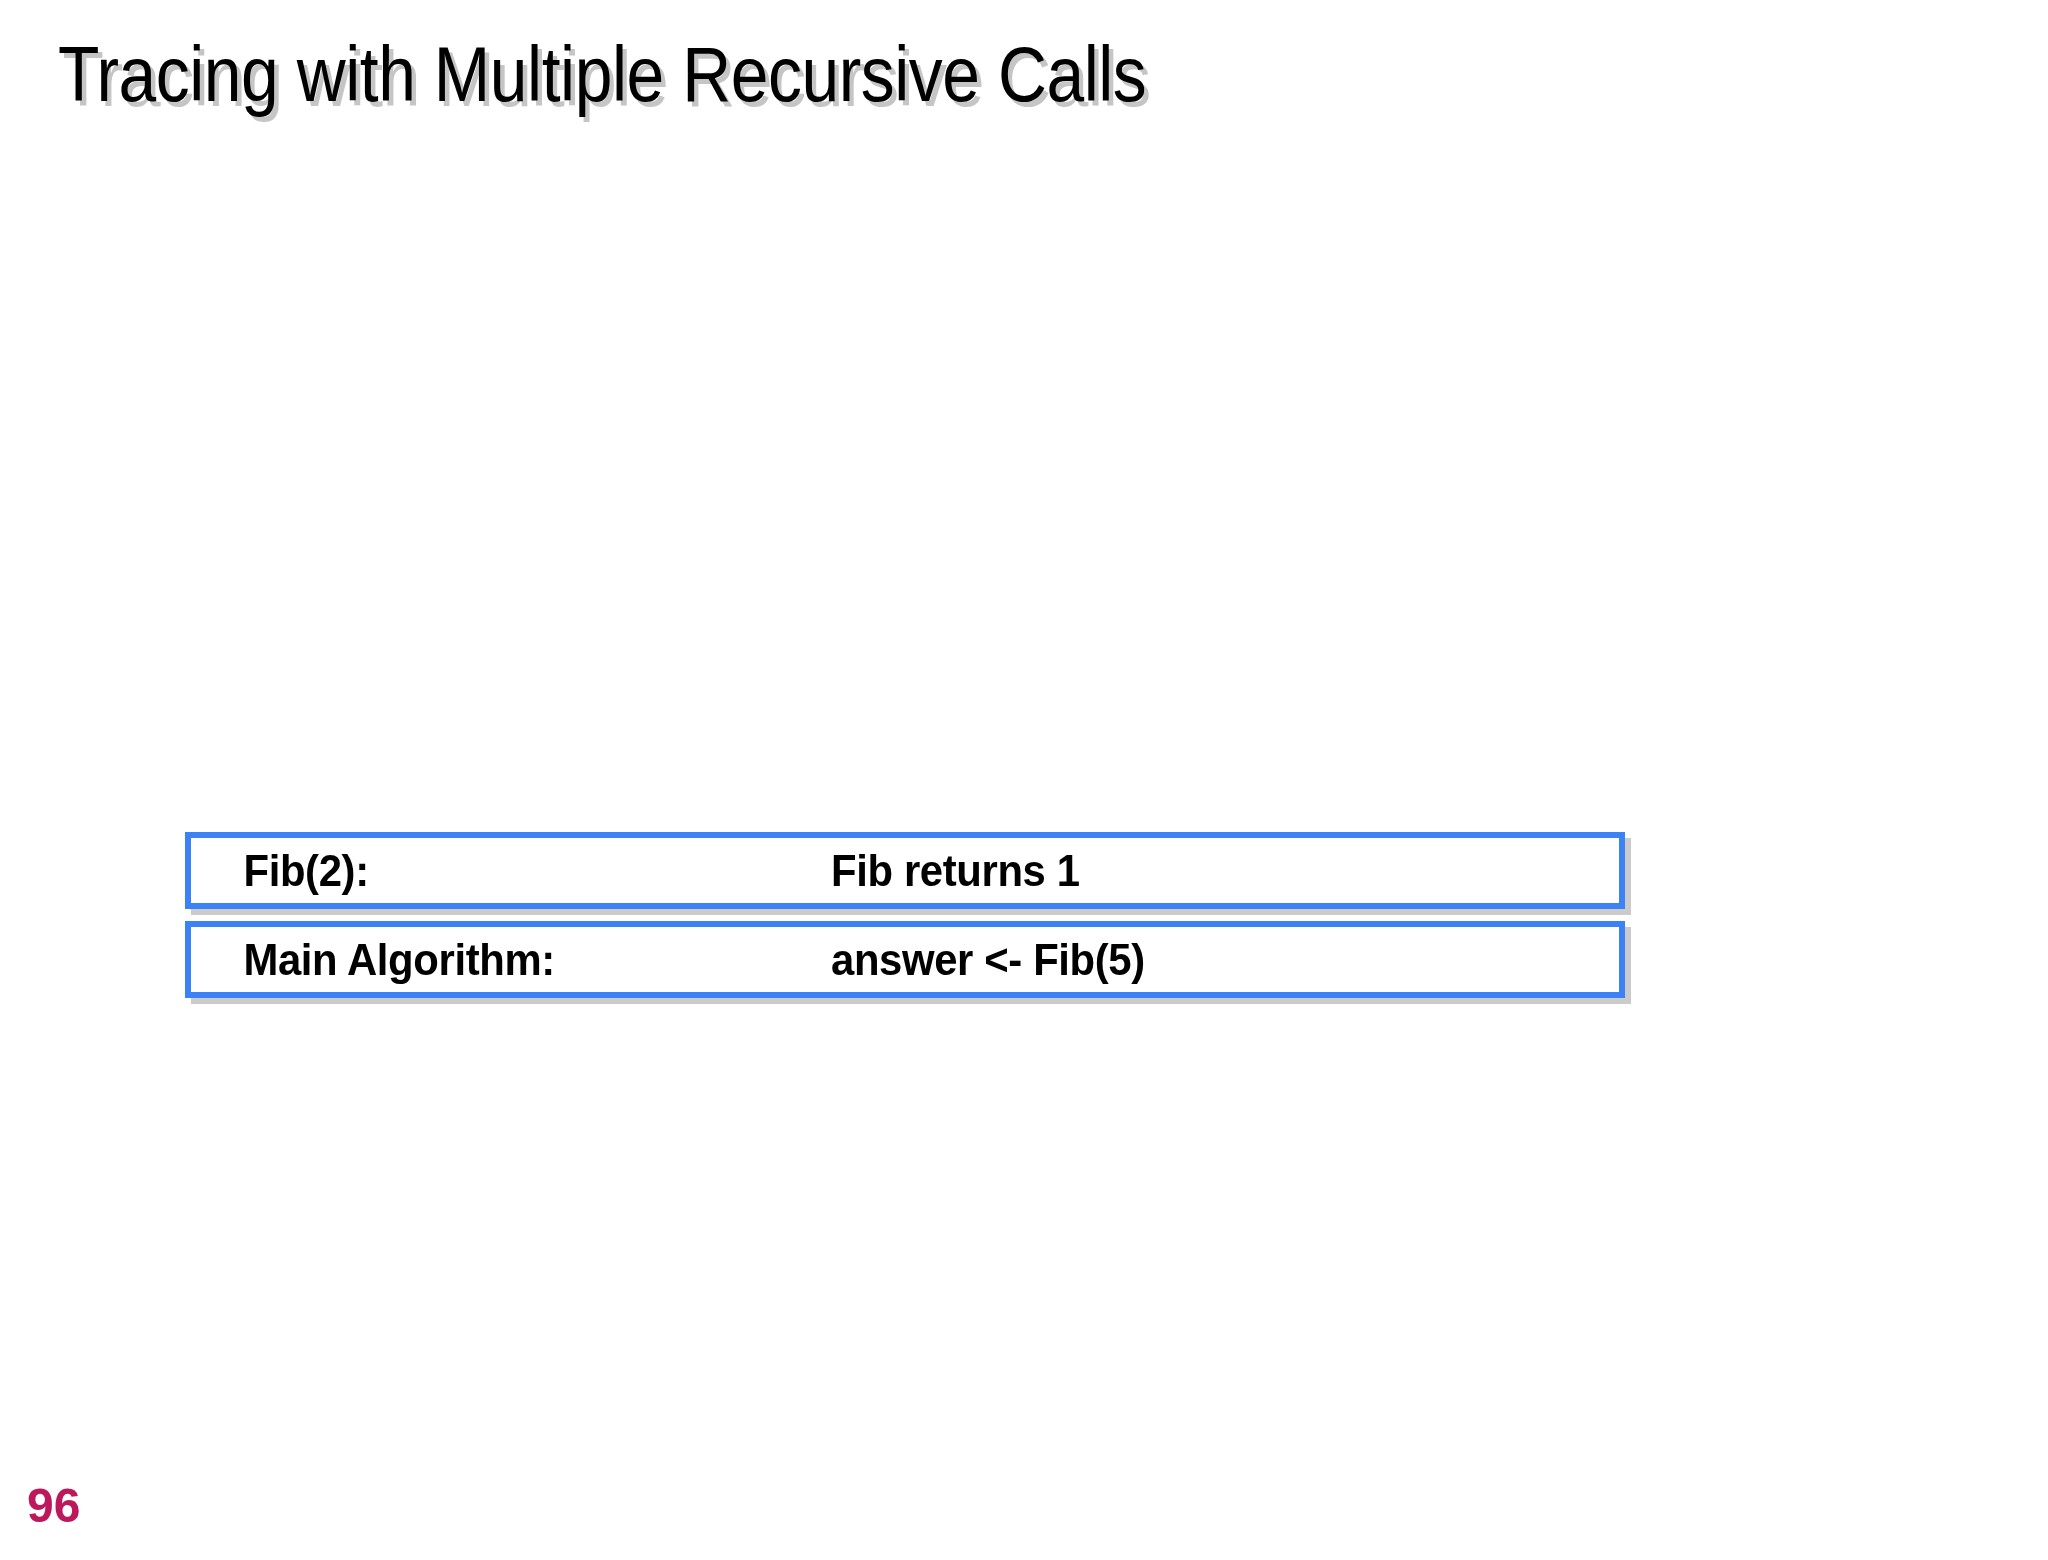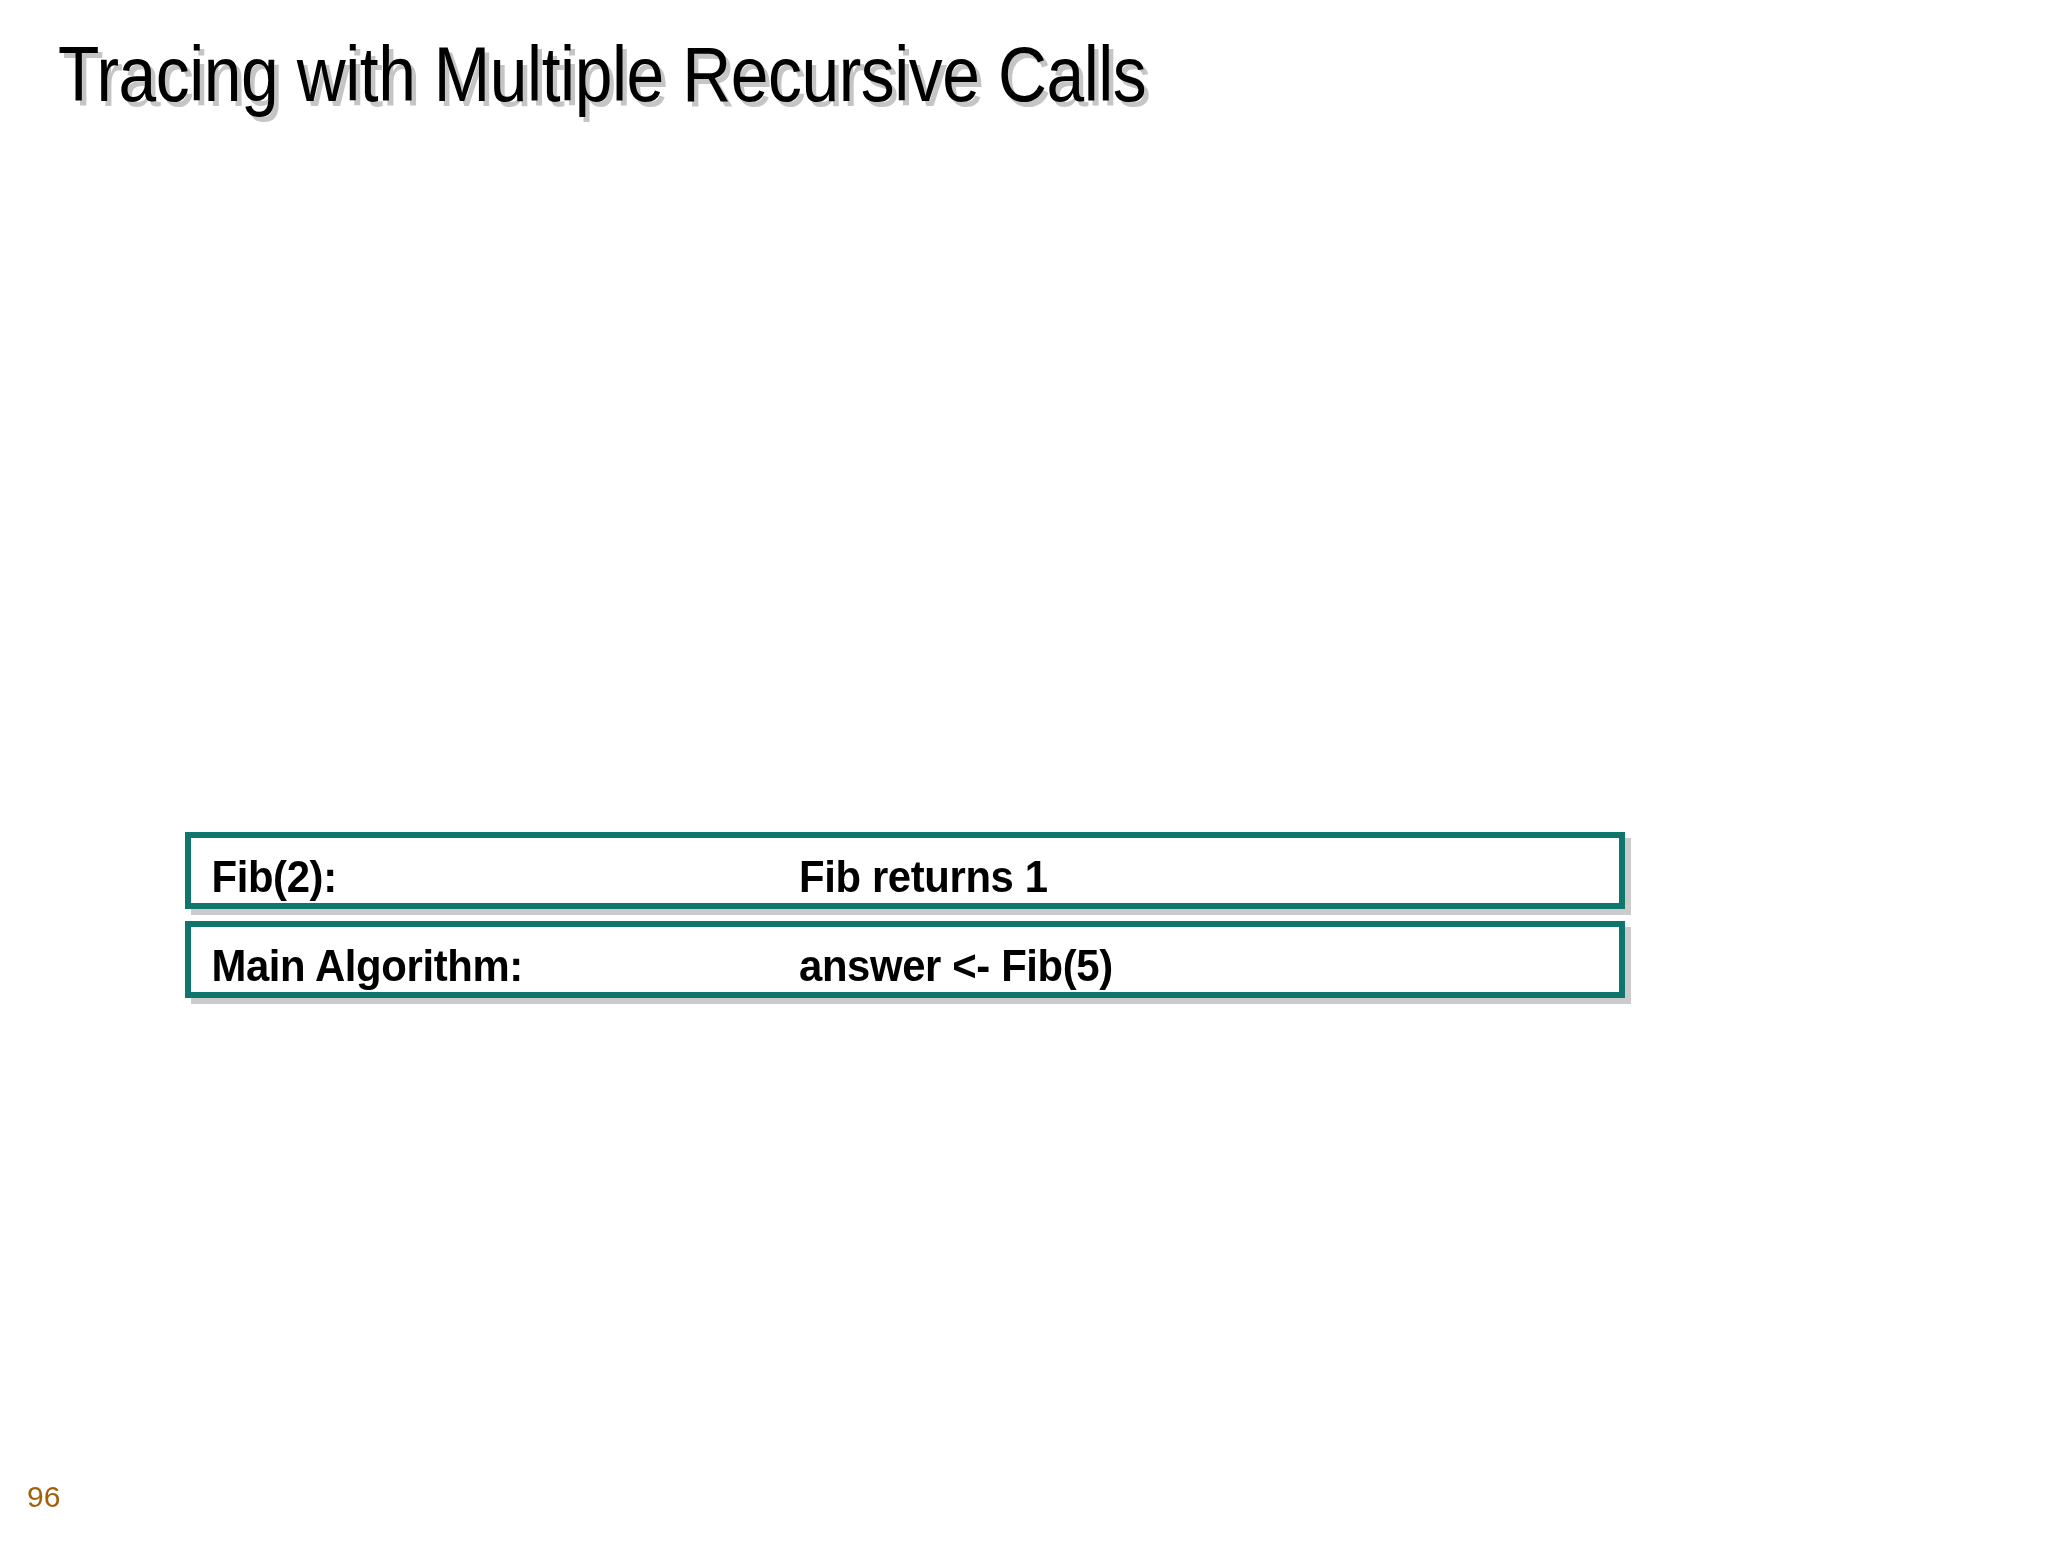--- a/index.html
+++ b/index.html
@@ -39,26 +39,27 @@
     left: 185px;
     top: 832px;
     width: 1440px;
   }
 
   .trace-row {
     position: relative;
     box-sizing: border-box;
     width: 1440px;
     height: 77px;
-    border: 6px solid #0f766e;
+    border: 6px solid #3b82f6;
     background: #ffffff;
     margin-bottom: 12px;
     box-shadow: 6px 6px 0 rgba(140,140,140,0.45);
     display: flex;
-    align-items: flex-end;
+    align-items: center;
+    padding-left: 32px;
   }
   .trace-row:last-child {
     margin-bottom: 16px;
   }
 
   .cell-label {
     flex: 0 0 auto;
     width: 608px;
     padding-left: 22px;
     box-sizing: border-box;
@@ -84,23 +85,23 @@
 
   .hl {
     color: #f0003c;
   }
 
   
   .page-number {
     position: absolute;
     left: 27px;
     top: 1482px;
-    font-size: 30px;
-    font-weight: 400;
-    color: #a16207;
+    font-size: 48px;
+    font-weight: 700;
+    color: #be185d;
     line-height: 1;
   }
 </style>
 </head>
 <body>
 
 <div class="slide-title">Tracing with Multiple Recursive Calls</div>
 
 <div class="trace-stack">
 

